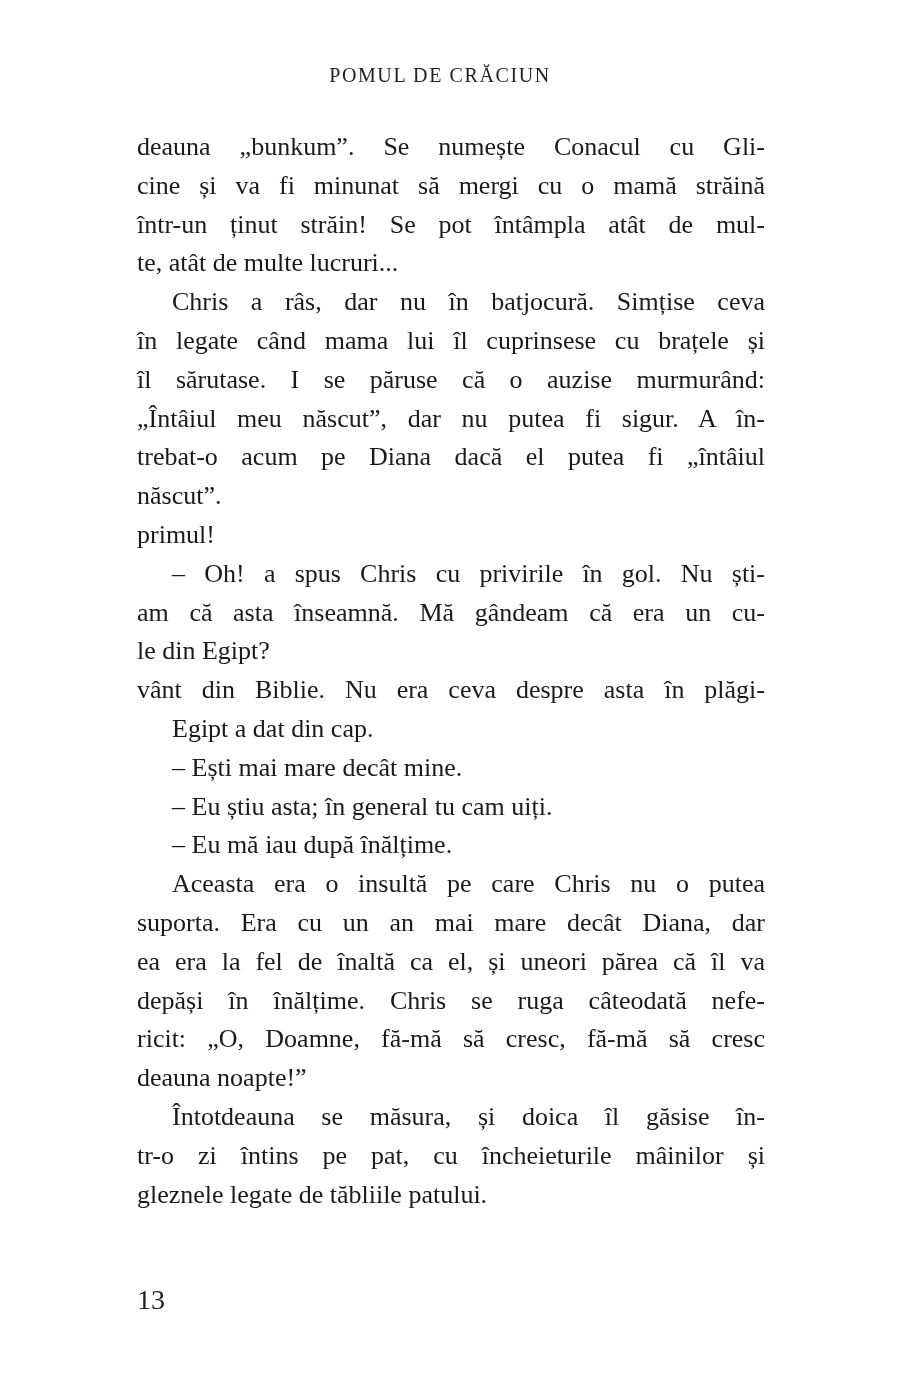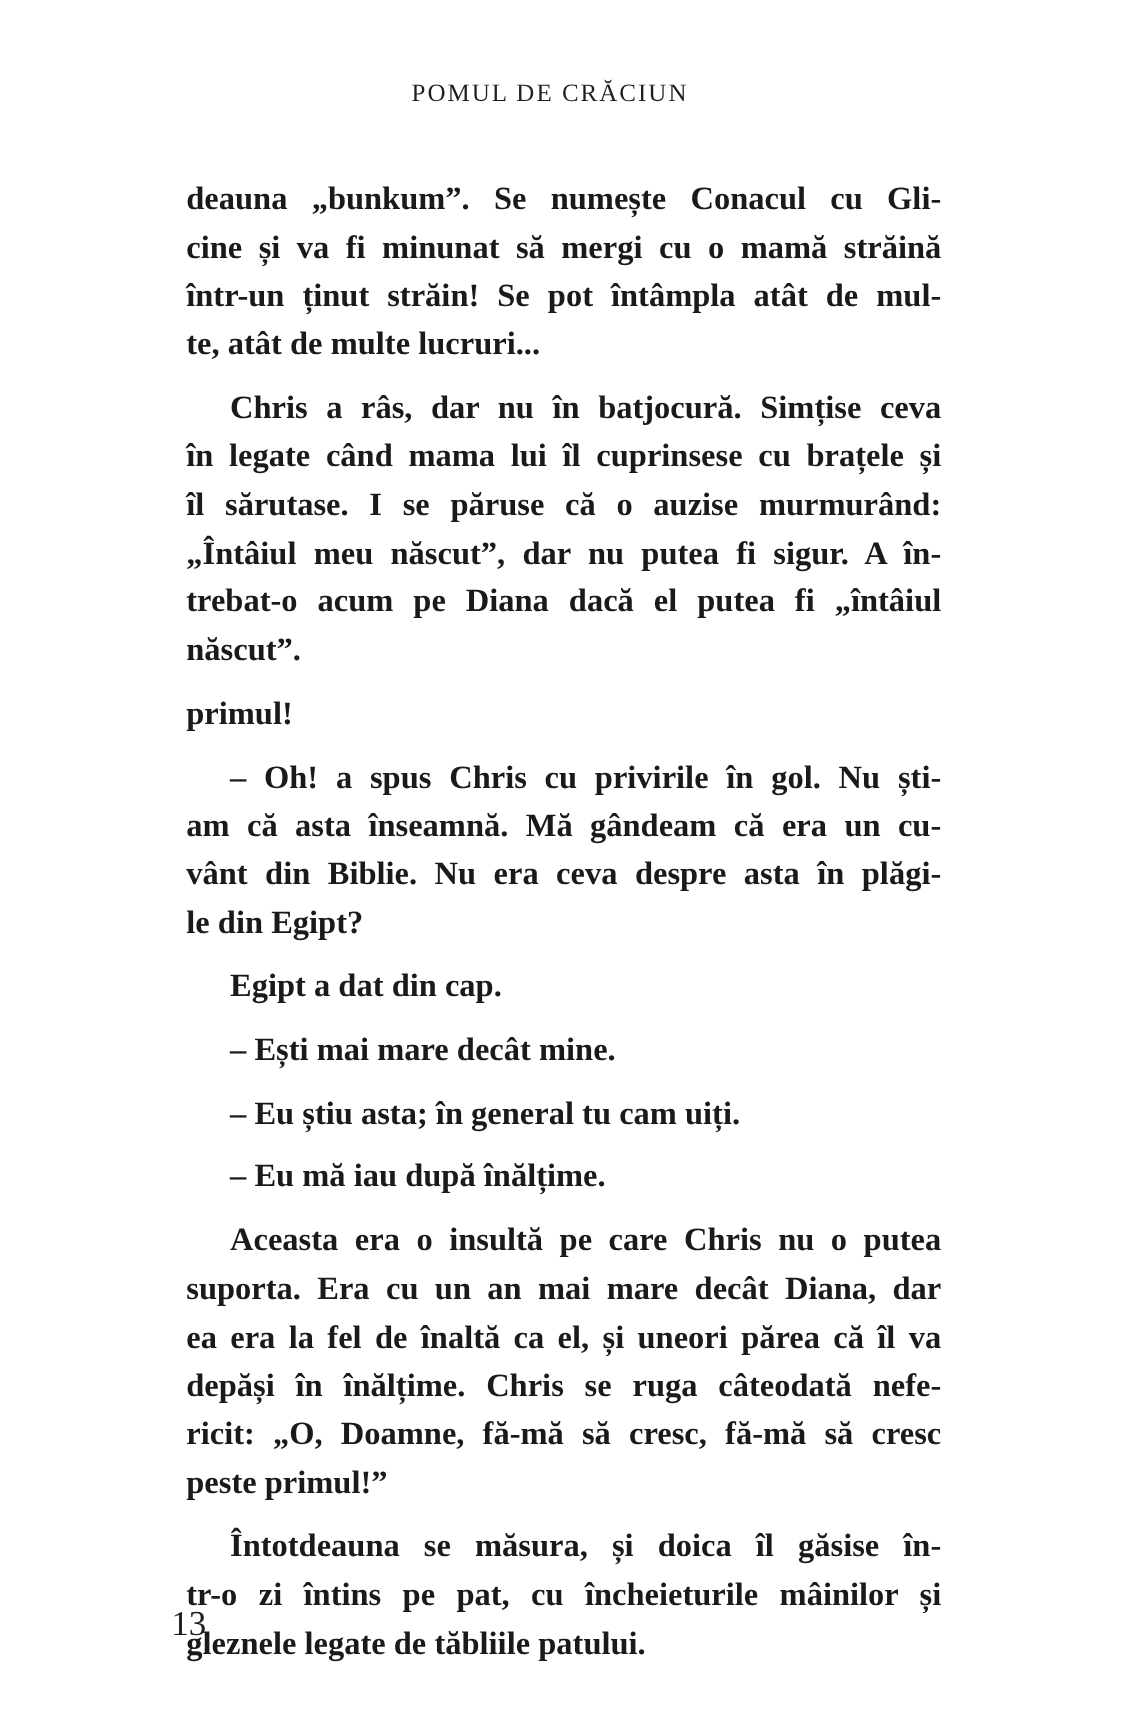--- a/index.html
+++ b/index.html
@@ -25,21 +25,21 @@
     color: #1f1f1f;
   }
   .body-text {
     position: absolute;
     top: 128px;
     left: 137px;
     width: 628px;
     font-size: 26px;
     line-height: 38.8px;
   }
-  .para { margin: 12px; padding: 0; font-weight: bold; }
+  .para { margin: 0; padding: 0; }
   .line {
     text-align: justify;
     text-align-last: justify;
     white-space: normal;
   }
   .line.last { text-align-last: left; }
   .line.indent { text-indent: 35px; }
   .page-number {
     position: absolute;
     top: 1284px;
@@ -70,42 +70,42 @@
         <div class="line">„Întâiul meu născut”, dar nu putea fi sigur. A în-</div>
         <div class="line">trebat-o acum pe Diana dacă el putea fi „întâiul</div>
         <div class="line last">născut”.</div>
       </div>
       <div class="para">
         <div class="line last">primul!</div>
       </div>
       <div class="para">
         <div class="line indent">– Oh! a spus Chris cu privirile în gol. Nu ști-</div>
         <div class="line">am că asta înseamnă. Mă gândeam că era un cu-</div>
+        <div class="line last">le din Egipt?</div>
         <div class="line">vânt din Biblie. Nu era ceva despre asta în plăgi-</div>
-        <div class="line last">le din Egipt?</div>
       </div>
       <div class="para">
         <div class="line last indent">Egipt a dat din cap.</div>
       </div>
       <div class="para">
         <div class="line last indent">– Ești mai mare decât mine.</div>
       </div>
       <div class="para">
         <div class="line last indent">– Eu știu asta; în general tu cam uiți.</div>
       </div>
       <div class="para">
         <div class="line last indent">– Eu mă iau după înălțime.</div>
       </div>
       <div class="para">
         <div class="line indent">Aceasta era o insultă pe care Chris nu o putea</div>
         <div class="line">suporta. Era cu un an mai mare decât Diana, dar</div>
         <div class="line">ea era la fel de înaltă ca el, și uneori părea că îl va</div>
         <div class="line">depăși în înălțime. Chris se ruga câteodată nefe-</div>
         <div class="line">ricit: „O, Doamne, fă-mă să cresc, fă-mă să cresc</div>
-        <div class="line last">peste primul!”</div>
+        <div class="line last">deauna noapte!”</div>
       </div>
       <div class="para">
         <div class="line indent">Întotdeauna se măsura, și doica îl găsise în-</div>
         <div class="line">tr-o zi întins pe pat, cu încheieturile mâinilor și</div>
         <div class="line last">gleznele legate de tăbliile patului.</div>
       </div>
     </div>
 
   <div class="page-number">13</div>
 </div>

